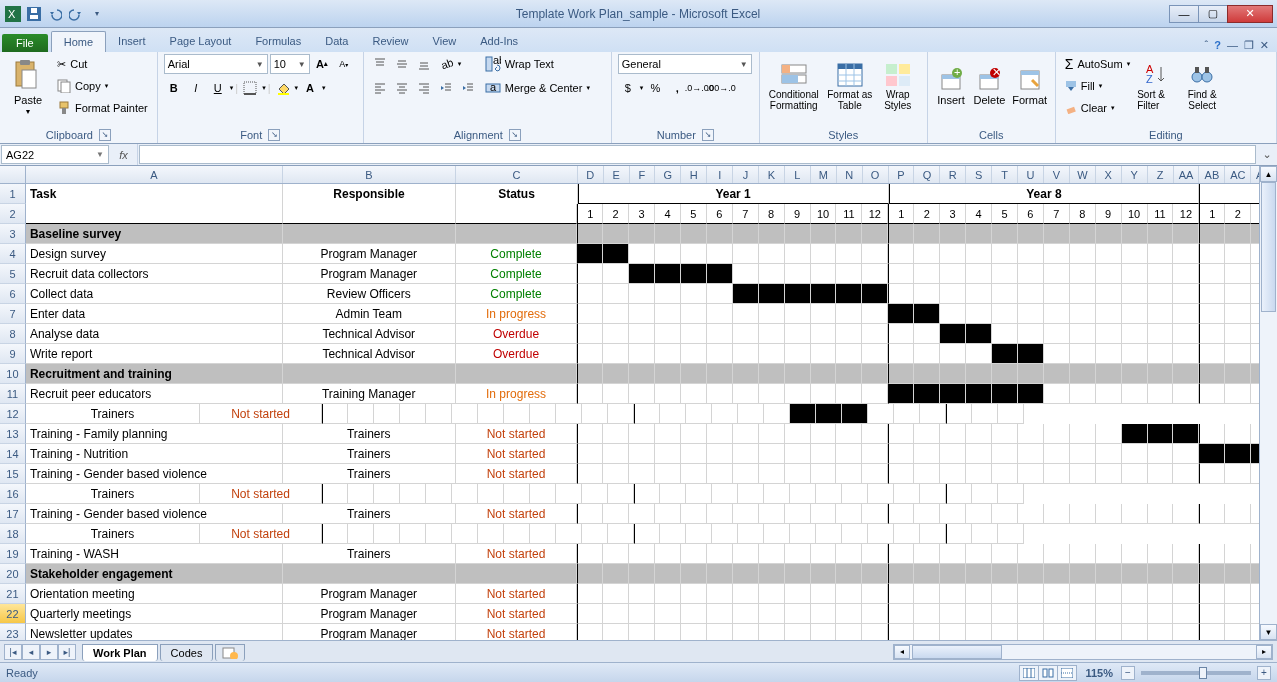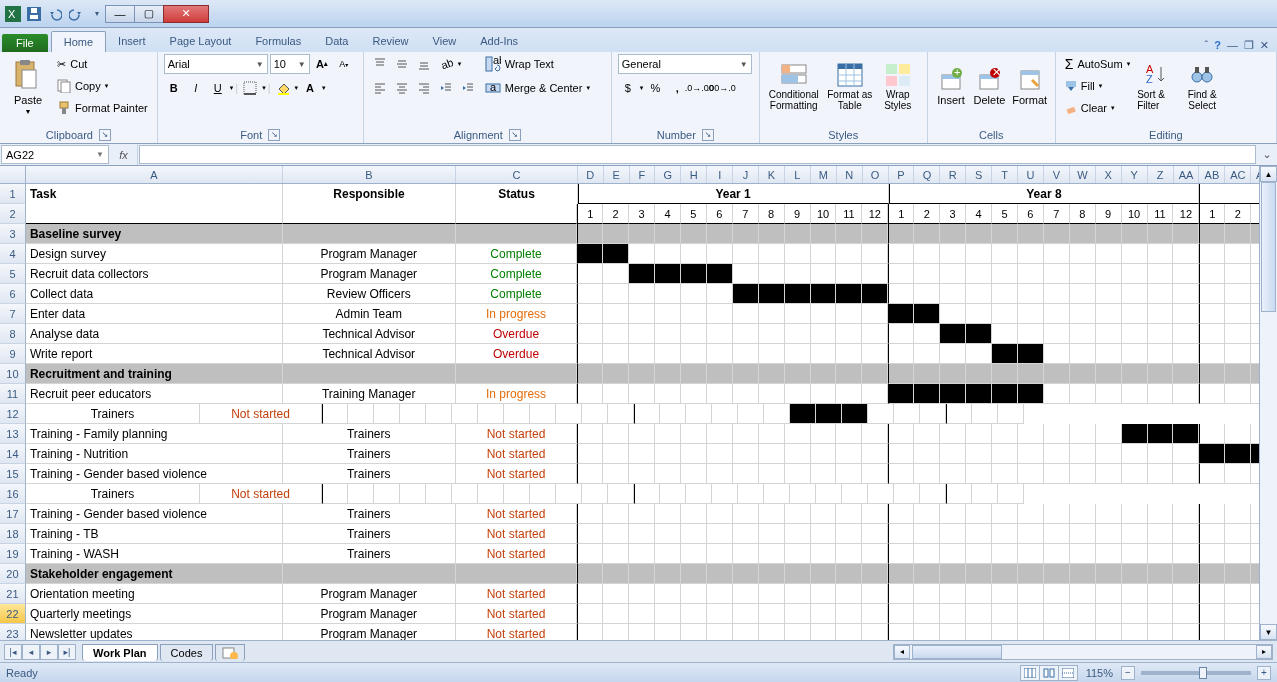--- a/index.html
+++ b/index.html
@@ -84,21 +84,21 @@
 .sheettabs .tab.in { background:#dfe7f2; }
 .sheettabs .hscroll { flex:1; display:flex; justify-content:flex-end; padding-right:4px; }
 .hscroll .track { width:380px; height:16px; background:#eef3fa; border:1px solid #9fb2cc; position:relative; display:flex; align-items:center; }
 .hscroll .ar { width:16px; height:14px; background:linear-gradient(#f7faff,#d8e3f2); border:1px solid #9fb2cc; display:flex; align-items:center; justify-content:center; font-size:8px;}
 .hscroll .thumb { width:90px; height:14px; background:linear-gradient(#eaf1fb,#c9d9ef); border:1px solid #9fb2cc; margin-left:2px;}
 
 
 .status { position:absolute; left:0; right:0; bottom:0; height:20px; background:linear-gradient(#dfe9f6,#c6d6ec); border-top:1px solid #9fb2cc; display:flex; align-items:center; padding:0 6px; color:#3b5a82; }
 .status .sp { flex:1; }
 .status .vb { width:20px; height:16px; border:1px solid #9fb2cc; background:#eef3fa; margin-left:-1px; display:flex; align-items:center; justify-content:center;}
-.status .zoom { margin:0 8px; }
+.status .zoom { margin:0 8px;font-weight:bold; }
 .status .slider { width:110px; height:4px; background:#9fb2cc; position:relative; margin:0 6px;}
 .status .slider .kn { position:absolute; left:58px; top:-4px; width:8px; height:12px; background:#eef3fa; border:1px solid #6b85a6;}
 .status .pm { width:14px; height:14px; border:1px solid #9fb2cc; background:#eef3fa; display:flex; align-items:center; justify-content:center; font-size:10px;}
 
 
 .vscroll { position:absolute; right:0; top:166px; bottom:42px; width:18px; background:#eef3fa; border-left:1px solid #9fb2cc; display:flex; flex-direction:column; }
 .vscroll .ar { height:16px; background:linear-gradient(#f7faff,#d8e3f2); border:1px solid #9fb2cc; display:flex; align-items:center; justify-content:center; font-size:8px;}
 .vscroll .track { flex:1; position:relative; }
 .vscroll .thumb { position:absolute; top:0; left:1px; right:1px; height:130px; background:linear-gradient(90deg,#eaf1fb,#c9d9ef); border:1px solid #9fb2cc;}
 </style>
@@ -127,20 +127,21 @@
         </svg>
       </span>
     <span class="ic">
         <svg width="14" height="14">
           <path d="M5 3 A5 5 0 1 0 10 8" fill="none" stroke="#3a6ea5" stroke-width="1.5"></path>
           <path d="M10 8 l2 -3 l-4 0 z" fill="#3a6ea5"></path>
         </svg>
       </span>
     <span class="ic" style="font-size:8px;color:#3b5a82">▾</span>
   </div>
+  <div class="title">Template Work Plan_sample - Microsoft Excel</div>
   <div class="wbtns">
     <div class="wb">—</div>
     <div class="wb">▢</div>
     <div class="wb close">✕</div>
   </div>
 </div>
 
 <div class="tabsrow">
   <div class="file">File</div>
   <div id="rtabs" style="display: flex;">
@@ -1097,21 +1098,20 @@
         <div class="c " style="width: 26px;"></div>
         <div class="c " style="width: 26px;"></div>
         <div class="c " style="width: 26px;"></div>
         <div class="c " style="width: 26px;"></div>
         <div class="c thickL" style="width: 26px;"></div>
         <div class="c " style="width: 26px;"></div>
         <div class="c " style="width: 26px;"></div>
       </div>
       <div class="r">
         <div class="rh">18</div>
-        <div class="c data" style="width: 258px;">Training - TB</div>
         <div class="c data center" style="width: 174px;">Trainers</div>
         <div class="c data center st-Not-started" style="width: 122px;">Not started</div>
         <div class="c thickL" style="width: 26px;"></div>
         <div class="c " style="width: 26px;"></div>
         <div class="c " style="width: 26px;"></div>
         <div class="c " style="width: 26px;"></div>
         <div class="c " style="width: 26px;"></div>
         <div class="c " style="width: 26px;"></div>
         <div class="c " style="width: 26px;"></div>
         <div class="c " style="width: 26px;"></div>

